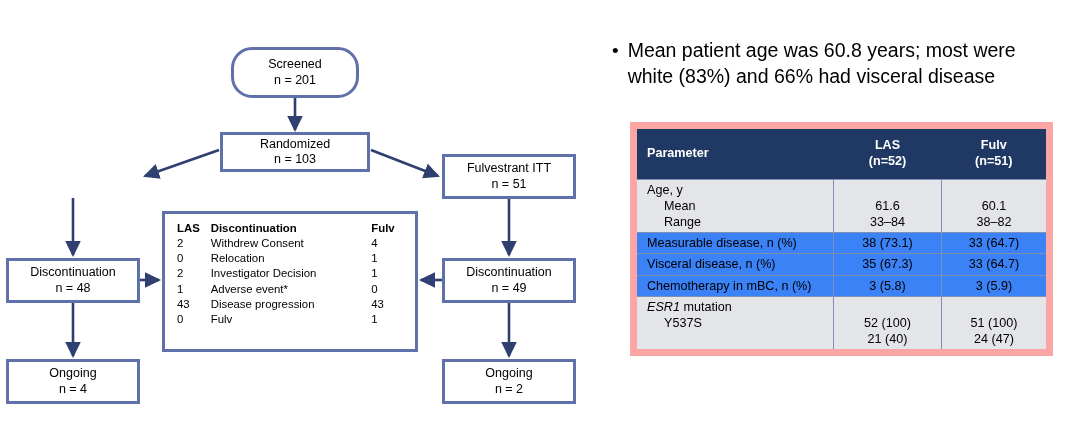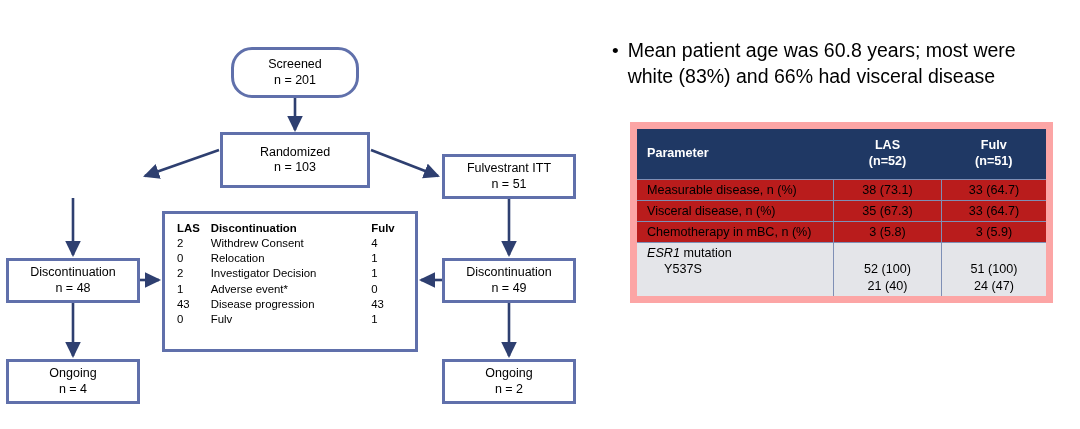--- a/index.html
+++ b/index.html
@@ -38,21 +38,21 @@
     align-items: center;
     justify-content: center;
     line-height: 1.22;
     font-size: 12.5px;
     color: #000;
     z-index: 2;
   }
   .node .ln { display: block; white-space: nowrap; }
 
   #node-screened      { left: 231px; top: 47px;  width: 128px; height: 51px; border-radius: 21px; }
-  #node-randomized    { left: 220px; top: 132px; width: 150px; height: 56px; }
+  #node-randomized    { left: 220px; top: 132px; width: 150px; height: 40px; }
   #node-las-itt       { left: 6px;   top: 152px; width: 134px; height: 46px; }
   #node-fulv-itt      { left: 442px; top: 154px; width: 134px; height: 45px; }
   #node-las-disc      { left: 6px;   top: 258px; width: 134px; height: 45px; }
   #node-fulv-disc     { left: 442px; top: 258px; width: 134px; height: 45px; }
   #node-las-ongoing   { left: 6px;   top: 359px; width: 134px; height: 45px; }
   #node-fulv-ongoing  { left: 442px; top: 359px; width: 134px; height: 45px; }
 
   
   #node-reasons {
     position: absolute;
@@ -136,21 +136,21 @@
   }
   #char-table thead th.h-param { text-align: left; padding-left: 10px; }
   #char-table thead th.h-num   { text-align: center; }
   #char-table thead th .sub    { display: block; font-weight: bold; }
 
   #char-table tbody td {
     border: 1px solid #7f8fb5;
     padding: 2px 8px;
     vertical-align: top;
     line-height: 1.28;
-    background: #b91c1c;
+    background: #3b82f6;
   }
   #char-table tbody tr.shaded td { background: #e4e5e9; }
   #char-table td.cell-param { text-align: left; padding-left: 10px; }
   #char-table td.cell-num   { text-align: center; }
   #char-table .sub-line { display: block; padding-left: 17px; }
   #char-table .num-line { display: block; }
   #char-table .ital { font-style: italic; }
 </style>
 </head>
 <body>
@@ -291,20 +291,33 @@
           <span>LAS</span>
           <span class="sub">(n=52)</span>
         </th>
         <th class="h-num">
           <span>Fulv</span>
           <span class="sub">(n=51)</span>
         </th>
       </tr>
     </thead>
     <tbody id="char-body">
+        <tr class="shaded">
+          <td class="cell-param">Age, y<span class="sub-line">Mean</span><span class="sub-line">Range</span></td>
+          <td class="cell-num">
+            <span class="num-line">&nbsp;</span>
+            <span class="num-line">61.6</span>
+            <span class="num-line">33–84</span>
+          </td>
+          <td class="cell-num">
+            <span class="num-line">&nbsp;</span>
+            <span class="num-line">60.1</span>
+            <span class="num-line">38–82</span>
+          </td>
+        </tr>
         <tr>
           <td class="cell-param">Measurable disease, n (%)</td>
           <td class="cell-num">38 (73.1)</td>
           <td class="cell-num">33 (64.7)</td>
         </tr>
         <tr>
           <td class="cell-param">Visceral disease, n (%)</td>
           <td class="cell-num">35 (67.3)</td>
           <td class="cell-num">33 (64.7)</td>
         </tr>

